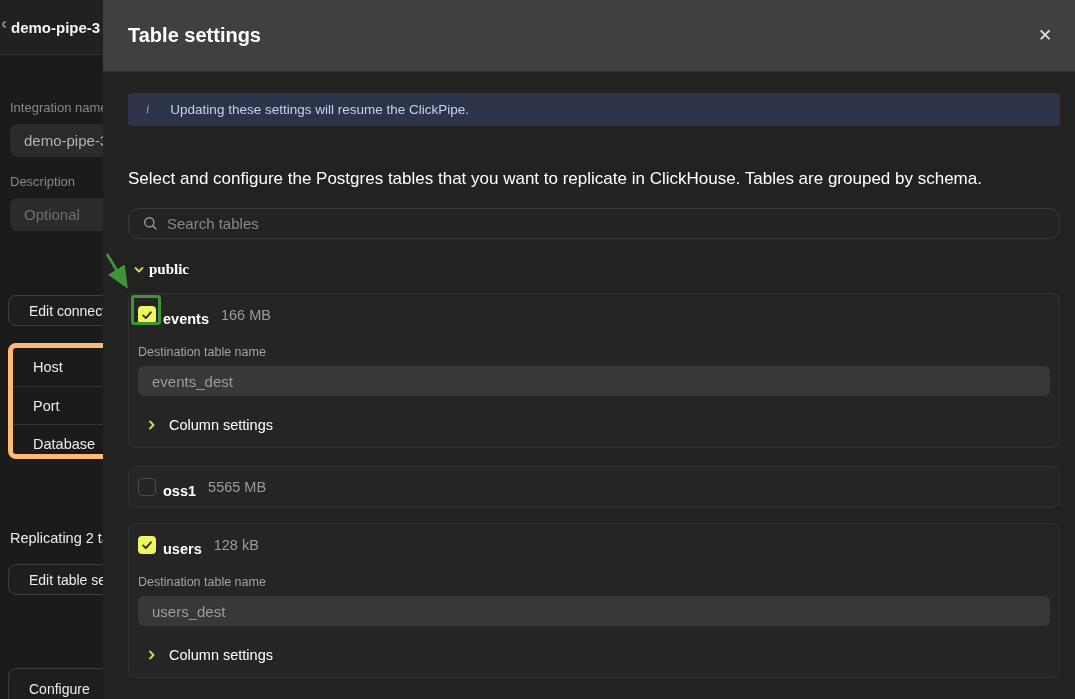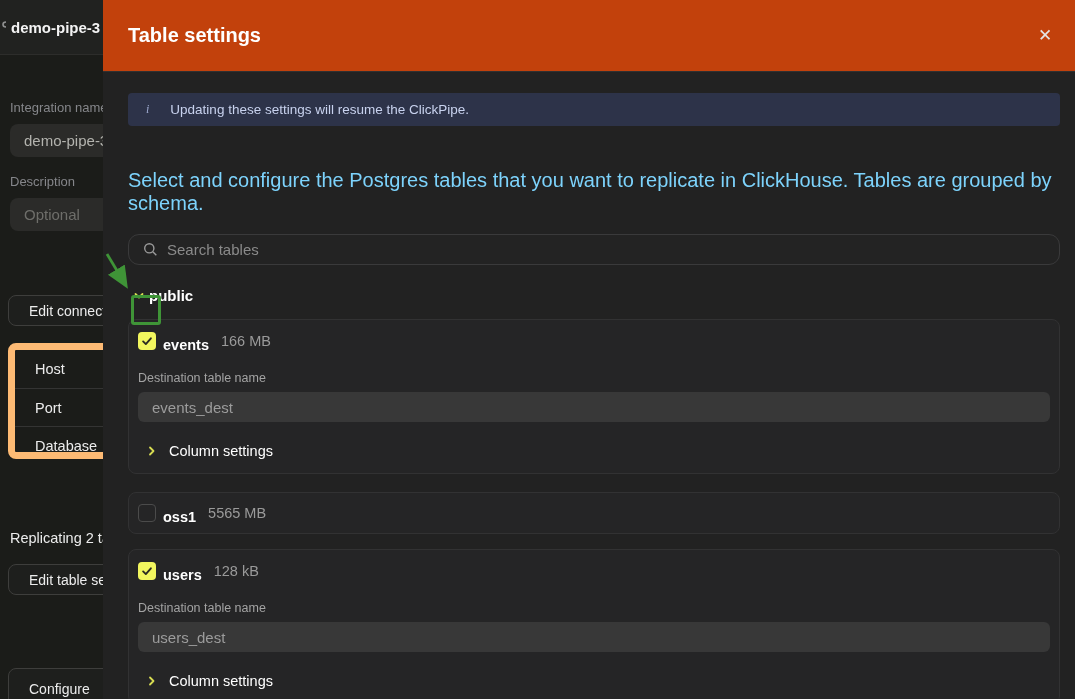--- a/index.html
+++ b/index.html
@@ -31,77 +31,77 @@
 
   .lbtn {
     position:absolute; left:8px; width:150px; height:31px;
     background:#1e1f1d; border:1px solid #3e3e3c; border-radius:8px;
     color:#ececec; font-size:14px; text-align:left; padding:0 0 0 20px;
     white-space:nowrap; overflow:hidden; cursor:pointer;
     font-family:"Liberation Sans", sans-serif;
   }
   .conn-card {
     position:absolute; left:8px; top:343px; width:150px; height:116px;
-    border:7px solid #fdba74; border-radius:8px; overflow:hidden;text-align:center;
+    border:5px solid #fdba74; border-radius:8px; overflow:hidden;text-align:center;
   }
   .conn-row {
     height:38px; display:flex; align-items:center; padding-left:20px;
     color:#ececec; font-size:14.5px;
   }
   .conn-row + .conn-row { border-top:1px solid #343433; }
   .replicating { position:absolute; left:10px; top:530px; font-size:14.5px; color:#ececec; white-space:nowrap; }
   .btn-edit-conn { top:295px; }
   .btn-edit-tables { top:564px; }
   .btn-configure { top:668px; height:42px; }
 
   
   .modal {
     position:absolute; left:103px; top:0; width:972px; height:699px;
     background:#222222; z-index:5;
   }
   .modal-header {
-    height:72px; background:#c2410c; border-bottom:1px solid #303031;
+    height:72px; background:#404040; border-bottom:1px solid #303031;
     display:flex; align-items:center; padding:0 25px; position:relative;
   }
   .modal-title { font-size:20px; font-weight:bold; color:#ffffff; }
   .modal-close {
     position:absolute; right:18px; top:24px; width:24px; height:24px;
     background:none; border:none; color:#e4e4e4; font-size:17px; line-height:24px;
     cursor:pointer; text-align:center; font-family:"Liberation Sans", sans-serif;
   }
   .modal-body { padding:21px 15px 0 25px; }
 
   .banner {
     height:33px; background:#2d3349; border-radius:4px;
     display:flex; align-items:center;
   }
   .banner-icon {
     color:#9fabd0; font-size:12px; margin:0 21px 0 18px;
     font-family:"Liberation Serif", serif; font-style:italic;
   }
   .banner-text { color:#c8d2ee; font-size:13.5px; }
 
-  .intro { margin-top:43px; font-size:20px; color:#7dd3fc; }
+  .intro { margin-top:43px; font-size:17px; color:#ffffff; }
 
   .searchbox {
     margin-top:19px; height:31px; border:1px solid #3a3a3b; border-radius:11px;
     display:flex; align-items:center; background:#232323;
   }
   .search-icon { display:flex; margin:0 9px 0 14px; }
   .search-input {
     flex:1; background:transparent; border:none; outline:none;
     color:#cfcfcf; font-size:15px; font-family:"Liberation Sans", sans-serif;
   }
   .search-input::placeholder { color:#8a8a8a; }
 
   .schema-row {
     margin-top:22px; display:flex; align-items:center; gap:4px;
     padding-left:5px; cursor:pointer; height:17px;
   }
-  .schema-name { font-weight:bold; font-size:15px; color:#ffffff; }
+  .schema-name { font-weight:bold; font-size:15px; color:#ffffff;font-family:Liberation Serif, serif; }
 
   .tcard {
     margin-top:15px; background:#252526; border:1px solid #323233;
     border-radius:8px; padding:10px 9px 14px;
   }
   .tcard.simple { margin-top:18px; padding:9px 9px; }
   .trow { display:flex; align-items:center; height:22px; }
   .cb {
     width:18px; height:18px; border-radius:4px; flex:0 0 18px;
     display:flex; align-items:center; justify-content:center; cursor:pointer;

